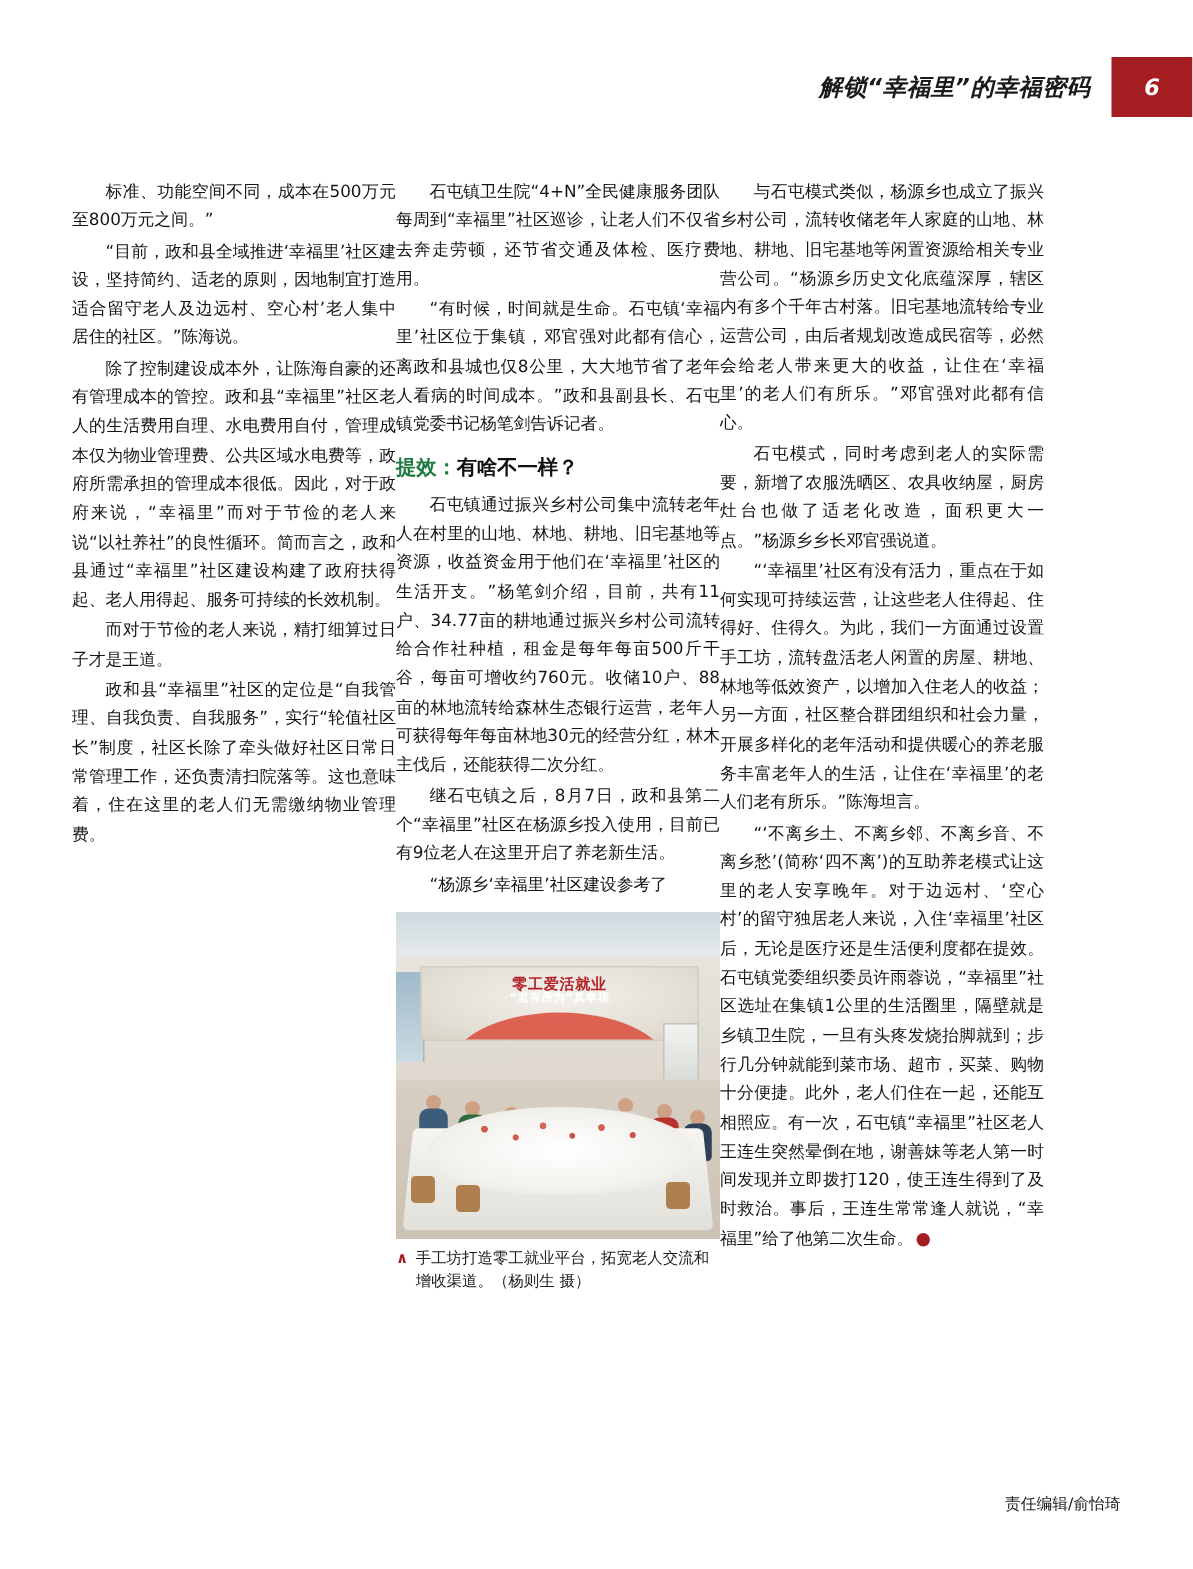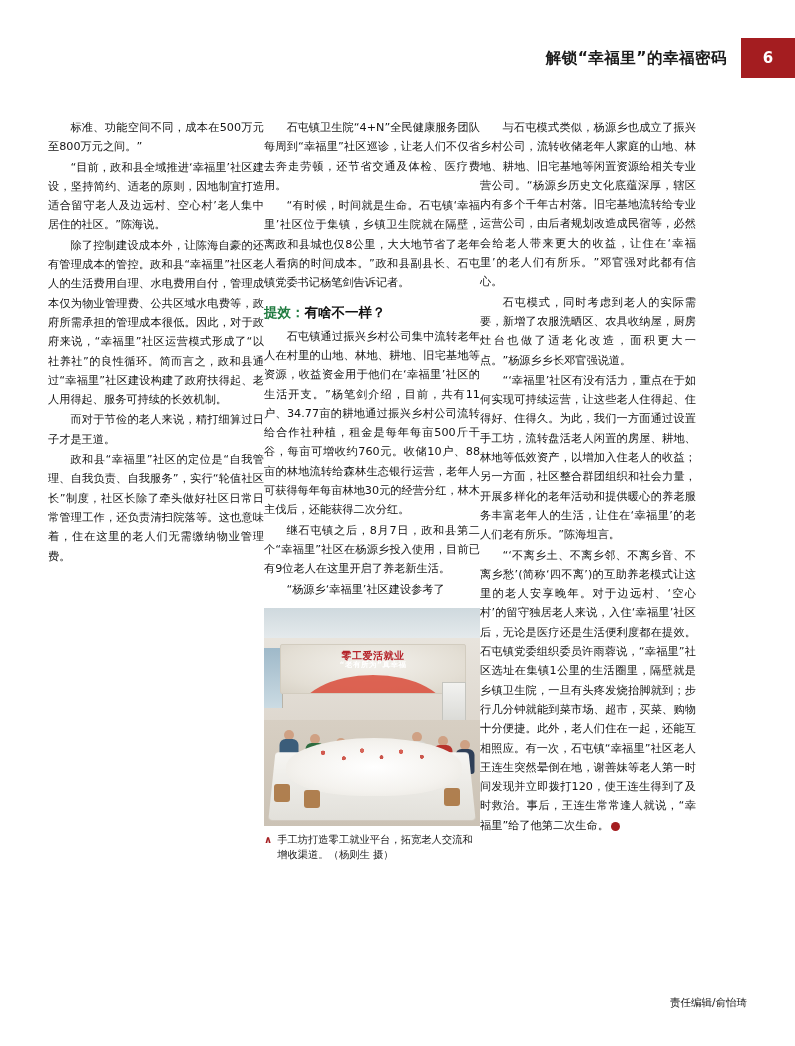--- a/index.html
+++ b/index.html
@@ -17,20 +17,21 @@
   }
 
   
   .header {
     position: absolute;
     top: 38px;
     right: 0;
     height: 40px;
     display: flex;
     align-items: center;
+    font-style: italic;
   }
   .header-title {
     font-size: 15.5px;
     font-weight: bold;
     color: #1a1a1a;
     letter-spacing: 0.5px;
     padding-right: 14px;
     line-height: 40px;
   }
   .header-page-box {
@@ -217,28 +218,28 @@
 <div class="header">
   <div class="header-title">解锁“幸福里”的幸福密码</div>
   <div class="header-page-box">6</div>
 </div>
 
 <div class="columns">
 
   <div class="col">
     <p class="para">标准、功能空间不同，成本在500万元至800万元之间。”</p>
     <p class="para">“目前，政和县全域推进‘幸福里’社区建设，坚持简约、适老的原则，因地制宜打造适合留守老人及边远村、空心村’老人集中居住的社区。”陈海说。</p>
-    <p class="para">除了控制建设成本外，让陈海自豪的还有管理成本的管控。政和县“幸福里”社区老人的生活费用自理、水电费用自付，管理成本仅为物业管理费、公共区域水电费等，政府所需承担的管理成本很低。因此，对于政府来说，“幸福里”社区运营模式形成了“以社养社”的良性循环。简而言之，政和县通过“幸福里”社区建设构建了政府扶得起、老人用得起、服务可持续的长效机制。</p>
+    <p class="para">除了控制建设成本外，让陈海自豪的还有管理成本的管控。政和县“幸福里”社区老人的生活费用自理、水电费用自付，管理成本仅为物业管理费、公共区域水电费等，政府所需承担的管理成本很低。因此，对于政府来说，“幸福里”而对于节俭的老人来说“以社养社”的良性循环。简而言之，政和县通过“幸福里”社区建设构建了政府扶得起、老人用得起、服务可持续的长效机制。</p>
     <p class="para">而对于节俭的老人来说，精打细算过日子才是王道。</p>
     <p class="para">政和县“幸福里”社区的定位是“自我管理、自我负责、自我服务”，实行“轮值社区长”制度，社区长除了牵头做好社区日常日常管理工作，还负责清扫院落等。这也意味着，住在这里的老人们无需缴纳物业管理费。</p>
   </div>
 
   <div class="col">
     <p class="para">石屯镇卫生院“4+N”全民健康服务团队每周到“幸福里”社区巡诊，让老人们不仅省去奔走劳顿，还节省交通及体检、医疗费用。</p>
-    <p class="para">“有时候，时间就是生命。石屯镇‘幸福里’社区位于集镇，乡镇卫生院就在隔壁，离政和县城也仅8公里，大大地节省了老年人看病的时间成本。”政和县副县长、石屯镇党委书记杨笔剑告诉记者。</p>
+    <p class="para">“有时候，时间就是生命。石屯镇‘幸福里’社区位于集镇，邓官强对此都有信心，离政和县城也仅8公里，大大地节省了老年人看病的时间成本。”政和县副县长、石屯镇党委书记杨笔剑告诉记者。</p>
 
     <div class="section-head">
       <span class="lead">提效：</span><span class="rest">有啥不一样？</span>
     </div>
 
     <p class="para">石屯镇通过振兴乡村公司集中流转老年人在村里的山地、林地、耕地、旧宅基地等资源，收益资金用于他们在‘幸福里’社区的生活开支。”杨笔剑介绍，目前，共有11户、34.77亩的耕地通过振兴乡村公司流转给合作社种植，租金是每年每亩500斤干谷，每亩可增收约760元。收储10户、88亩的林地流转给森林生态银行运营，老年人可获得每年每亩林地30元的经营分红，林木主伐后，还能获得二次分红。</p>
     <p class="para">继石屯镇之后，8月7日，政和县第二个“幸福里”社区在杨源乡投入使用，目前已有9位老人在这里开启了养老新生活。</p>
     <p class="para">“杨源乡‘幸福里’社区建设参考了</p>
 
     <div class="figure">

